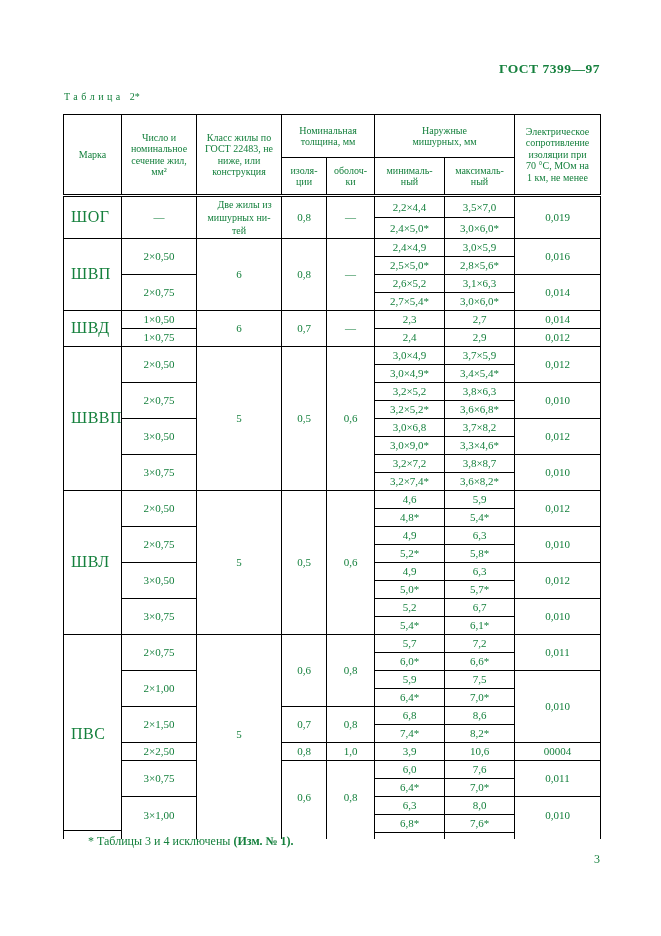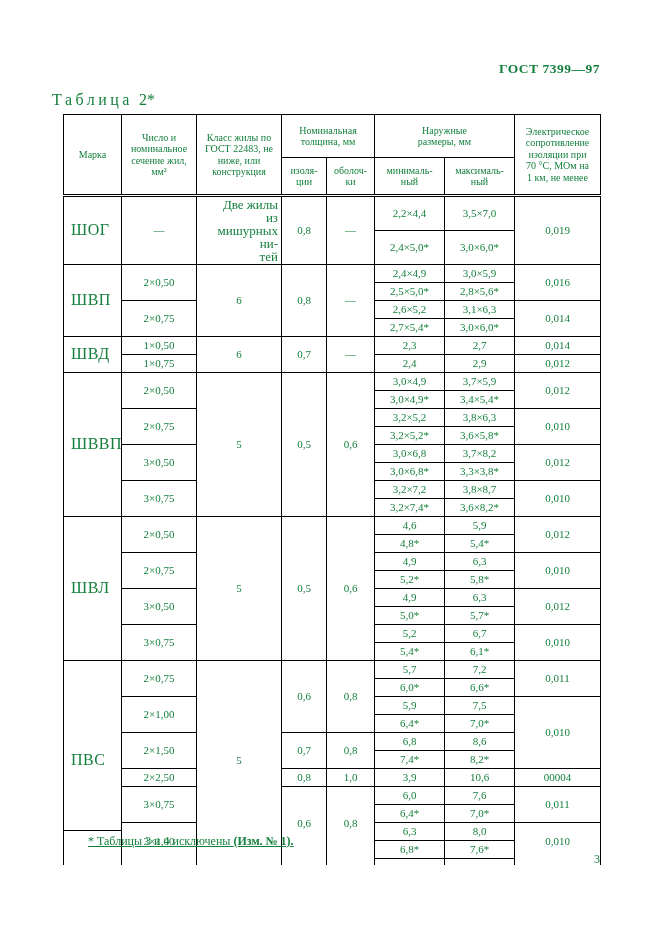--- a/index.html
+++ b/index.html
@@ -6,21 +6,21 @@
   .page{
     position:relative;width:661px;height:936px;background:#ffffff;
     font-family:"Liberation Serif","DejaVu Serif",serif;color:#15803d;
     overflow:hidden;
     padding-left:26px;
   }
   .doc-number{
     position:absolute;top:61px;left:63px;width:537px;
     text-align:right;font-weight:bold;font-size:13.5px;letter-spacing:.5px;
   }
-  .caption{position:absolute;top:91px;left:52px;font-size:16px;}
+  .caption{position:absolute;top:91px;left:64px;font-size:10px;}
   .caption .cap-word{letter-spacing:3.5px;}
   .caption .cap-num{margin-left:6px;}
   table.spec{
     position:absolute;top:114px;left:63px;
     border-collapse:collapse;table-layout:fixed;width:537px;
   }
   .spec th,.spec td{
     border:1px solid #000;margin:0;padding:0 2px;
     text-align:center;vertical-align:middle;
     font-weight:normal;overflow:hidden;
@@ -30,29 +30,29 @@
     padding:2px 2px;
   }
   .spec thead tr.h1 th{height:38px;}
   .spec thead tr.h2 th{height:32px;}
   .spec th.dbl{border-bottom:3px double #000;}
   .spec tbody td{font-size:11px;line-height:12.5px;height:17px;}
   .spec td.mark{
     text-align:left;padding-left:7px;font-size:16px;letter-spacing:.5px;
   }
   .spec td.construction{
-    text-align:right;padding:1px 3px;white-space:pre-line;
-    text-indent:11px;font-size:13px;line-height:13px;
+    text-align:center;padding:1px 3px;white-space:pre-line;
+    text-indent:11px;font-size:10px;line-height:13px;
   }
   .spec td.no-b{border-bottom:none;}
   .spec tr.stub td{
     border:none;border-left:1px solid #000;height:6px;padding:0;
   }
   .spec tr.stub td:last-child{border-right:1px solid #000;}
-  .footnote{position:absolute;left:63px;top:830px;font-size:12px;text-decoration:underline;}
+  .footnote{position:absolute;left:63px;top:830px;font-size:12px;}
   .footnote-rule{width:58px;border-top:1px solid #000;margin-bottom:3px;}
   .footnote-text{padding-left:25px;}
   .footnote-text .fn-bold{font-weight:bold;}
   .page-number{position:absolute;top:852px;left:540px;width:60px;text-align:right;font-size:12px;}
 </style>
 </head>
 <body>
 
 <div class="page">
 
@@ -80,21 +80,21 @@
 номинальное
 сечение жил,
 мм²</th>
         <th rowspan="2" class="dbl">Класс жилы по
 ГОСТ 22483, не
 ниже, или
 конструкция</th>
         <th colspan="2">Номинальная
 толщина, мм</th>
         <th colspan="2">Наружные
-размеры, мм</th>
+мишурных, мм</th>
         <th rowspan="2" class="dbl">Электрическое
 сопротивление
 изоляции при
 70 °С, МОм на
 1 км, не менее</th>
       </tr>
       <tr class="h2">
         <th class="dbl">изоля-
 ции</th>
         <th class="dbl">оболоч-
@@ -181,31 +181,31 @@
         <td>3,4×5,4*</td>
       </tr>
       <tr>
         <td rowspan="2">2×0,75</td>
         <td>3,2×5,2</td>
         <td>3,8×6,3</td>
         <td rowspan="2">0,010</td>
       </tr>
       <tr>
         <td>3,2×5,2*</td>
-        <td>3,6×5,8*</td>
+        <td>3,6×6,8*</td>
       </tr>
       <tr>
         <td rowspan="2">3×0,50</td>
         <td>3,0×6,8</td>
         <td>3,7×8,2</td>
         <td rowspan="2">0,012</td>
       </tr>
       <tr>
-        <td>3,0×6,8*</td>
-        <td>3,3×3,8*</td>
+        <td>3,0×9,0*</td>
+        <td>3,3×4,6*</td>
       </tr>
       <tr>
         <td rowspan="2">3×0,75</td>
         <td>3,2×7,2</td>
         <td>3,8×8,7</td>
         <td rowspan="2">0,010</td>
       </tr>
       <tr>
         <td>3,2×7,4*</td>
         <td>3,6×8,2*</td>

